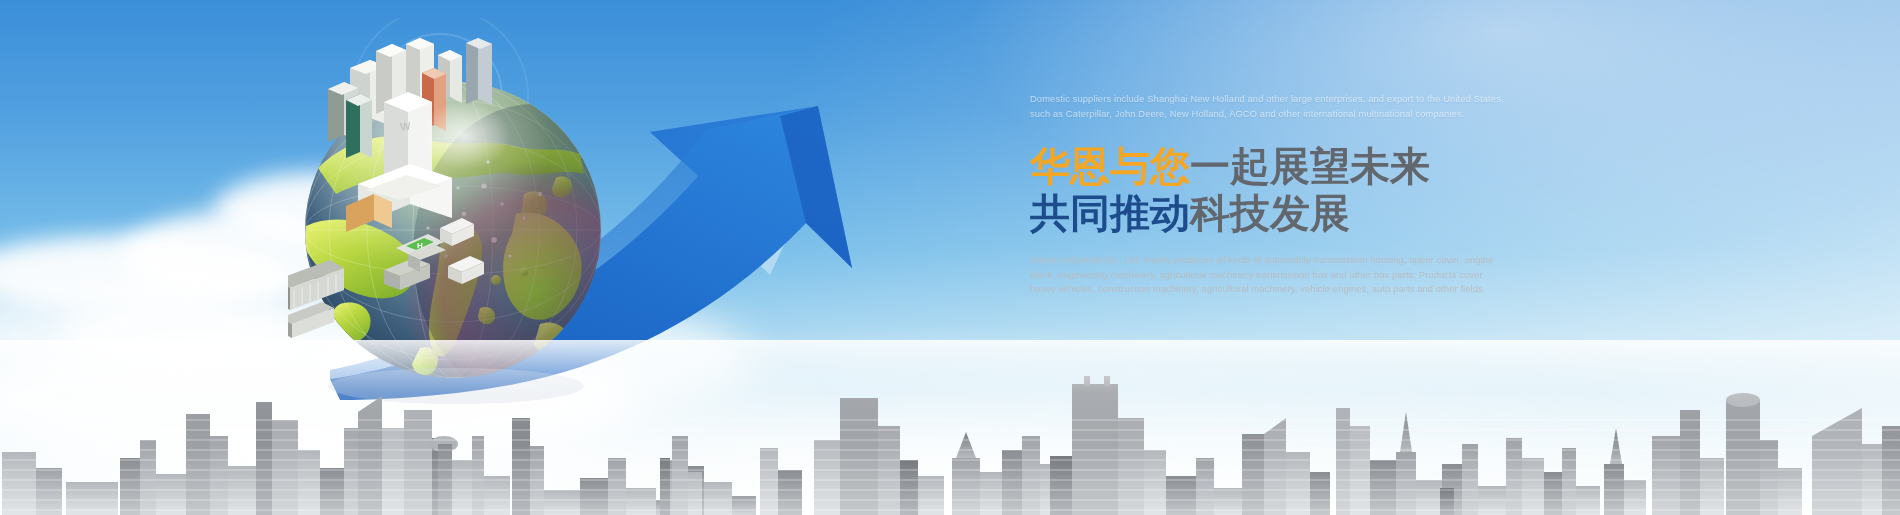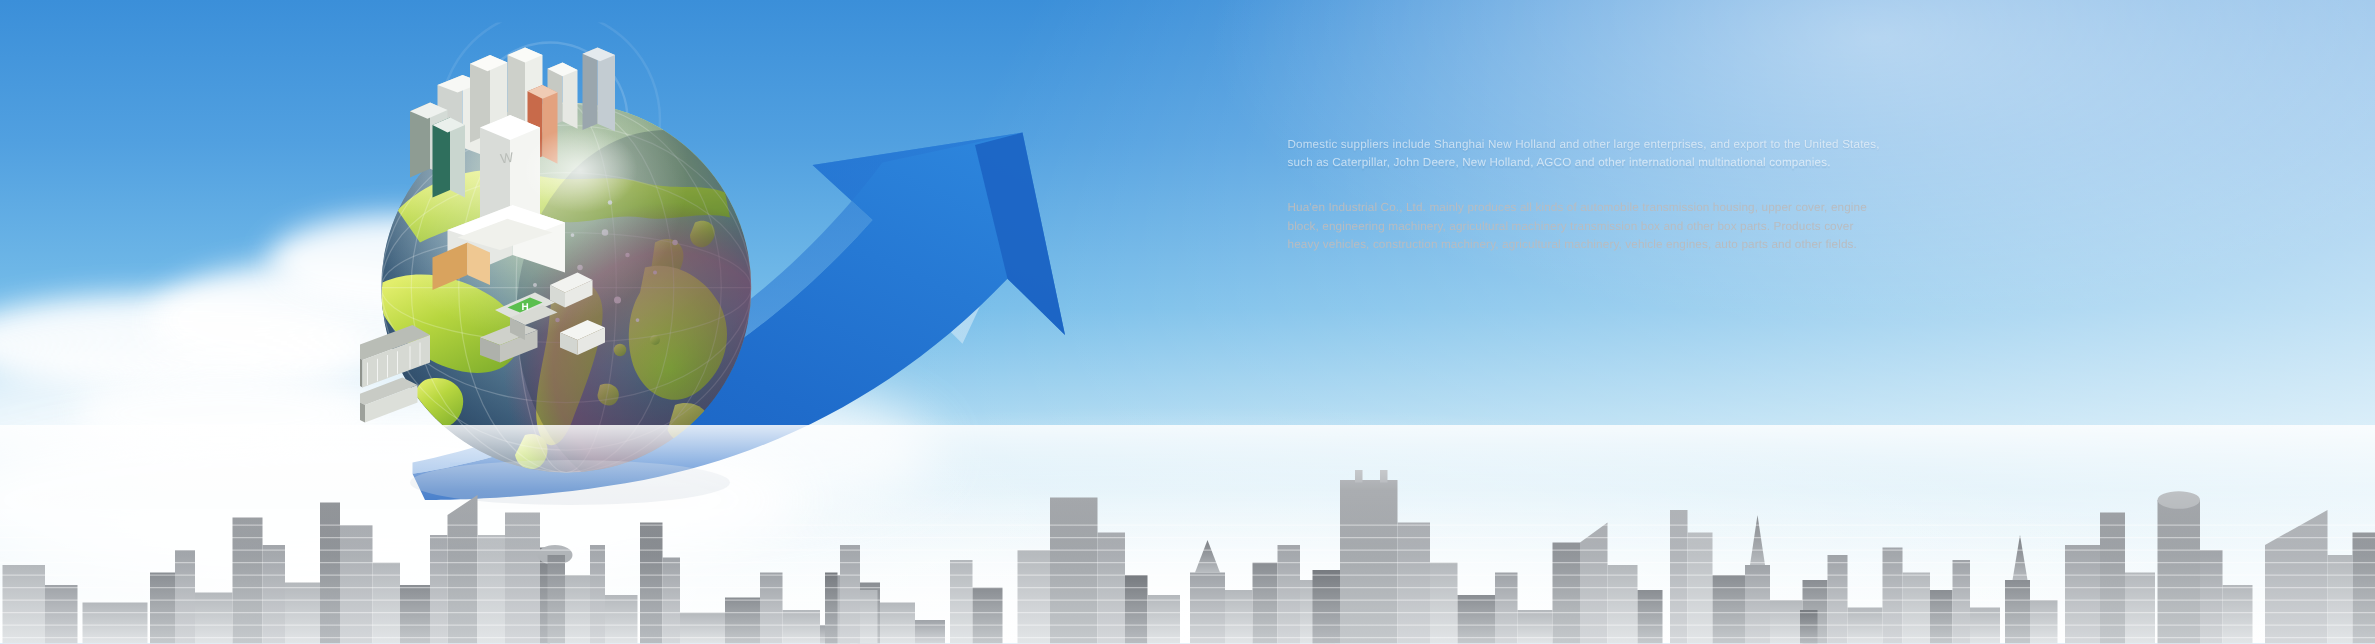--- a/index.html
+++ b/index.html
@@ -56,21 +56,21 @@
   
   #arrow{position:absolute;left:300px;top:70px;width:620px;height:330px;}
   #arrow svg{display:block;}
 
   
   #globe-wrap{position:absolute;left:288px;top:18px;width:330px;height:390px;}
   #globe-wrap svg{display:block;}
 
   
   #copy{
-    position:absolute;left:1030px;top:108px;width:480px;
+    position:absolute;left:1030px;top:92px;width:480px;
   }
   .kicker{
     font-size:9.3px;line-height:14.5px;
     color:rgba(255,255,255,.60);
     letter-spacing:.15px;
     margin:0 0 22px 0;
     text-shadow:0 1px 1px rgba(40,90,140,.15);
   }
   .headline{margin:0;white-space:nowrap;}
   .h-line{
@@ -502,17 +502,21 @@
         </g>
       </g>
     </svg>
   </div>
   <div class="skyline-fade"></div>
 
   <div id="copy">
 
     <p class="kicker">Domestic suppliers include Shanghai New Holland and other large enterprises, and export to the United States, such as Caterpillar, John Deere, New Holland, AGCO and other international multinational companies.</p>
 
+    <div class="headline">
+      <div class="h-line"><span class="h-accent">华恩与您</span><span class="h-gray">一起展望未来</span></div>
+      <div class="h-line"><span class="h-navy">共同推动</span><span class="h-gray">科技发展</span></div>
+    </div>
 
     <p class="body-copy">Hua'en Industrial Co., Ltd. mainly produces all kinds of automobile transmission housing, upper cover, engine block, engineering machinery, agricultural machinery transmission box and other box parts. Products cover heavy vehicles, construction machinery, agricultural machinery, vehicle engines, auto parts and other fields.</p>
   </div>
 
 </div>
 
 </body></html>

